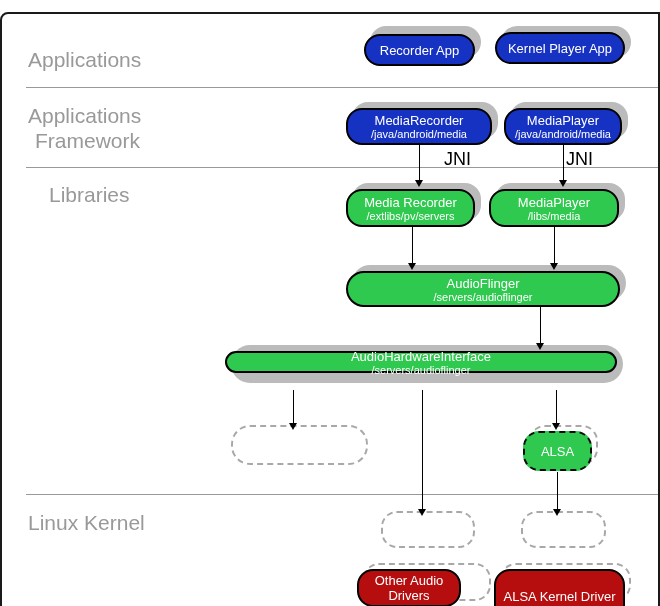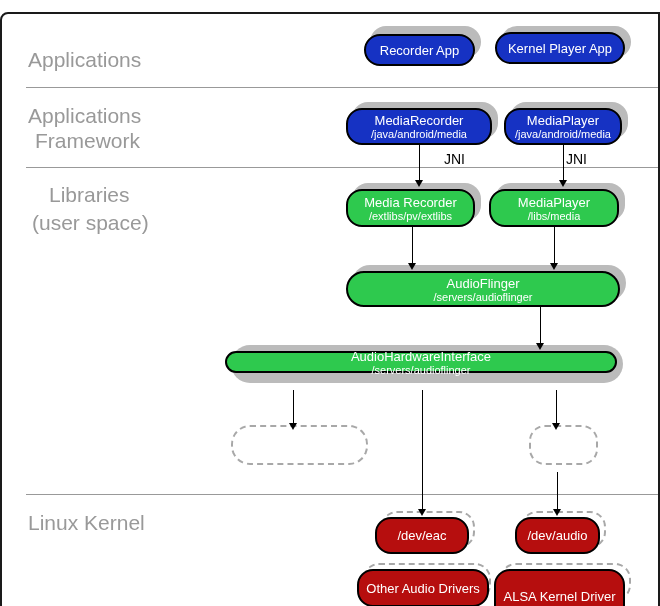--- a/index.html
+++ b/index.html
@@ -18,36 +18,35 @@
   .red{background:#b60e0e;border:2px solid #000;}
   .r16{border-radius:16px;}
   .r18{border-radius:19px;}
   .title{font-size:13px;line-height:15px;}
   .title.wrap{line-height:16px;padding:0 6px;}
   .path{font-size:11px;line-height:12px;}
   .arrow{position:absolute;width:9px;z-index:3;}
   .arrow::before{content:'';position:absolute;left:4px;top:0;bottom:6px;width:1px;background:#000;}
   .arrow::after{content:'';position:absolute;left:0;bottom:0;width:0;height:0;
         border-left:4.5px solid transparent;border-right:4.5px solid transparent;border-top:7px solid #000;}
-  .jni{position:absolute;color:#000;font-size:14px;line-height:15px;z-index:3;}
+  .jni{position:absolute;color:#000;font-size:18px;line-height:15px;z-index:3;}
 </style>
 </head>
 <body>
 
 <div class="canvas">
 
   <div class="divider" style="top:73px"></div>
   <div class="divider" style="top:153px"></div>
   <div class="divider" style="top:480px"></div>
 
   <div class="layer" style="left:26px;top:33px">Applications</div>
   <div class="layer" style="left:26px;top:89px">Applications</div>
   <div class="layer" style="left:47px;top:168px">Libraries</div>
   <div class="layer" style="left:33px;top:114px">Framework</div>
-  <div class="layer" style="left:30px;top:196px">(user space)</div>
   <div class="layer" style="left:26px;top:496px">Linux Kernel</div>
 
   <div class="shadow solid r16" style="left:368px;top:12px;width:111px;height:32px"></div>
   <div class="node blue r16" style="left:362px;top:20px;width:111px;height:32px">
     <span class="title">Recorder App</span>
   </div>
   <div class="shadow solid r16" style="left:499px;top:12px;width:130px;height:32px"></div>
   <div class="node blue r16" style="left:493px;top:18px;width:130px;height:32px">
     <span class="title">Kernel Player App</span>
   </div>
@@ -64,21 +63,21 @@
   </div>
 
   <div class="arrow" style="left:413px;top:131px;height:42px"></div>
   <div class="arrow" style="left:557px;top:131px;height:42px"></div>
   <div class="jni" style="left:442px;top:138px">JNI</div>
   <div class="jni" style="left:564px;top:138px">JNI</div>
 
   <div class="shadow solid r16" style="left:350px;top:169px;width:129px;height:38px"></div>
   <div class="node green r16" style="left:344px;top:175px;width:129px;height:38px">
     <span class="title">Media Recorder</span>
-    <span class="path">/extlibs/pv/extlibs</span>
+    <span class="path">/extlibs/pv/servers</span>
   </div>
   <div class="shadow solid r16" style="left:493px;top:169px;width:130px;height:38px"></div>
   <div class="node green r16" style="left:487px;top:175px;width:130px;height:38px">
     <span class="title">MediaPlayer</span>
     <span class="path">/libs/media</span>
   </div>
 
   <div class="arrow" style="left:406px;top:213px;height:43px"></div>
   <div class="arrow" style="left:548px;top:213px;height:43px"></div>
 
@@ -95,34 +94,31 @@
     <span class="title">AudioHardwareInterface</span>
     <span class="path">/servers/audioflinger</span>
   </div>
 
   <div class="arrow" style="left:287px;top:376px;height:40px"></div>
   <div class="arrow" style="left:416px;top:376px;height:126px"></div>
   <div class="arrow" style="left:550px;top:376px;height:40px"></div>
 
   <div class="shadow dash r18" style="left:229px;top:411px;width:137px;height:40px"></div>
   <div class="shadow dash r16" style="left:527px;top:411px;width:69px;height:40px"></div>
+  <div class="node green dashedge r16" style="left:521px;top:417px;width:69px;height:40px">
+    <span class="title">ALSA</span>
+  </div>
 
   <div class="arrow" style="left:551px;top:458px;height:44px"></div>
 
   <div class="shadow dash r16" style="left:379px;top:497px;width:94px;height:37px"></div>
-  <div class="node red r16" style="left:373px;top:503px;width:94px;height:37px">
-    <span class="title">/dev/eac</span>
-  </div>
   <div class="shadow dash r16" style="left:519px;top:497px;width:85px;height:37px"></div>
-  <div class="node red r16" style="left:513px;top:503px;width:85px;height:37px">
-    <span class="title">/dev/audio</span>
-  </div>
 
   <div class="shadow dash r16" style="left:361px;top:549px;width:128px;height:38px"></div>
-  <div class="node red r16" style="left:355px;top:555px;width:132px;height:38px">
+  <div class="node red r16" style="left:355px;top:555px;width:104px;height:38px">
     <span class="title">Other Audio Drivers</span>
   </div>
   <div class="shadow dash r16" style="left:498px;top:549px;width:131px;height:38px"></div>
   <div class="node red r16" style="left:492px;top:555px;width:131px;height:54px">
     <span class="title">ALSA Kernel Driver</span>
   </div>
 
 </div>
 
 </body></html>

